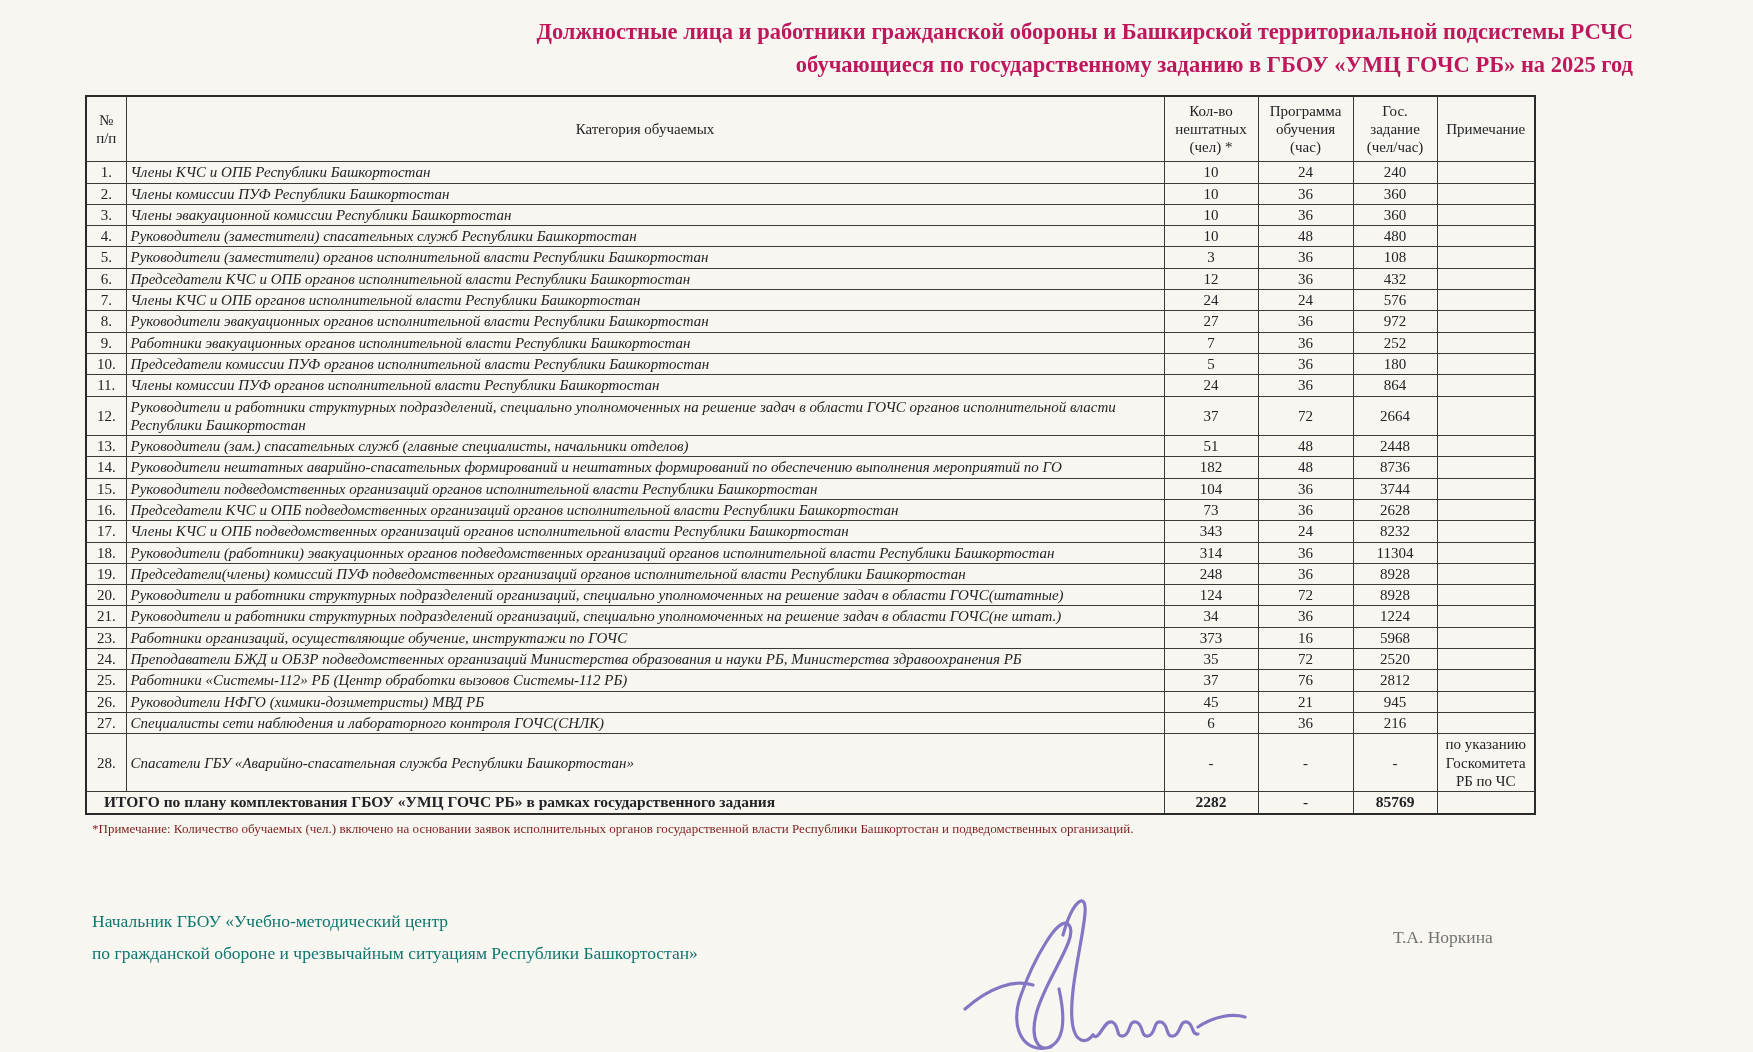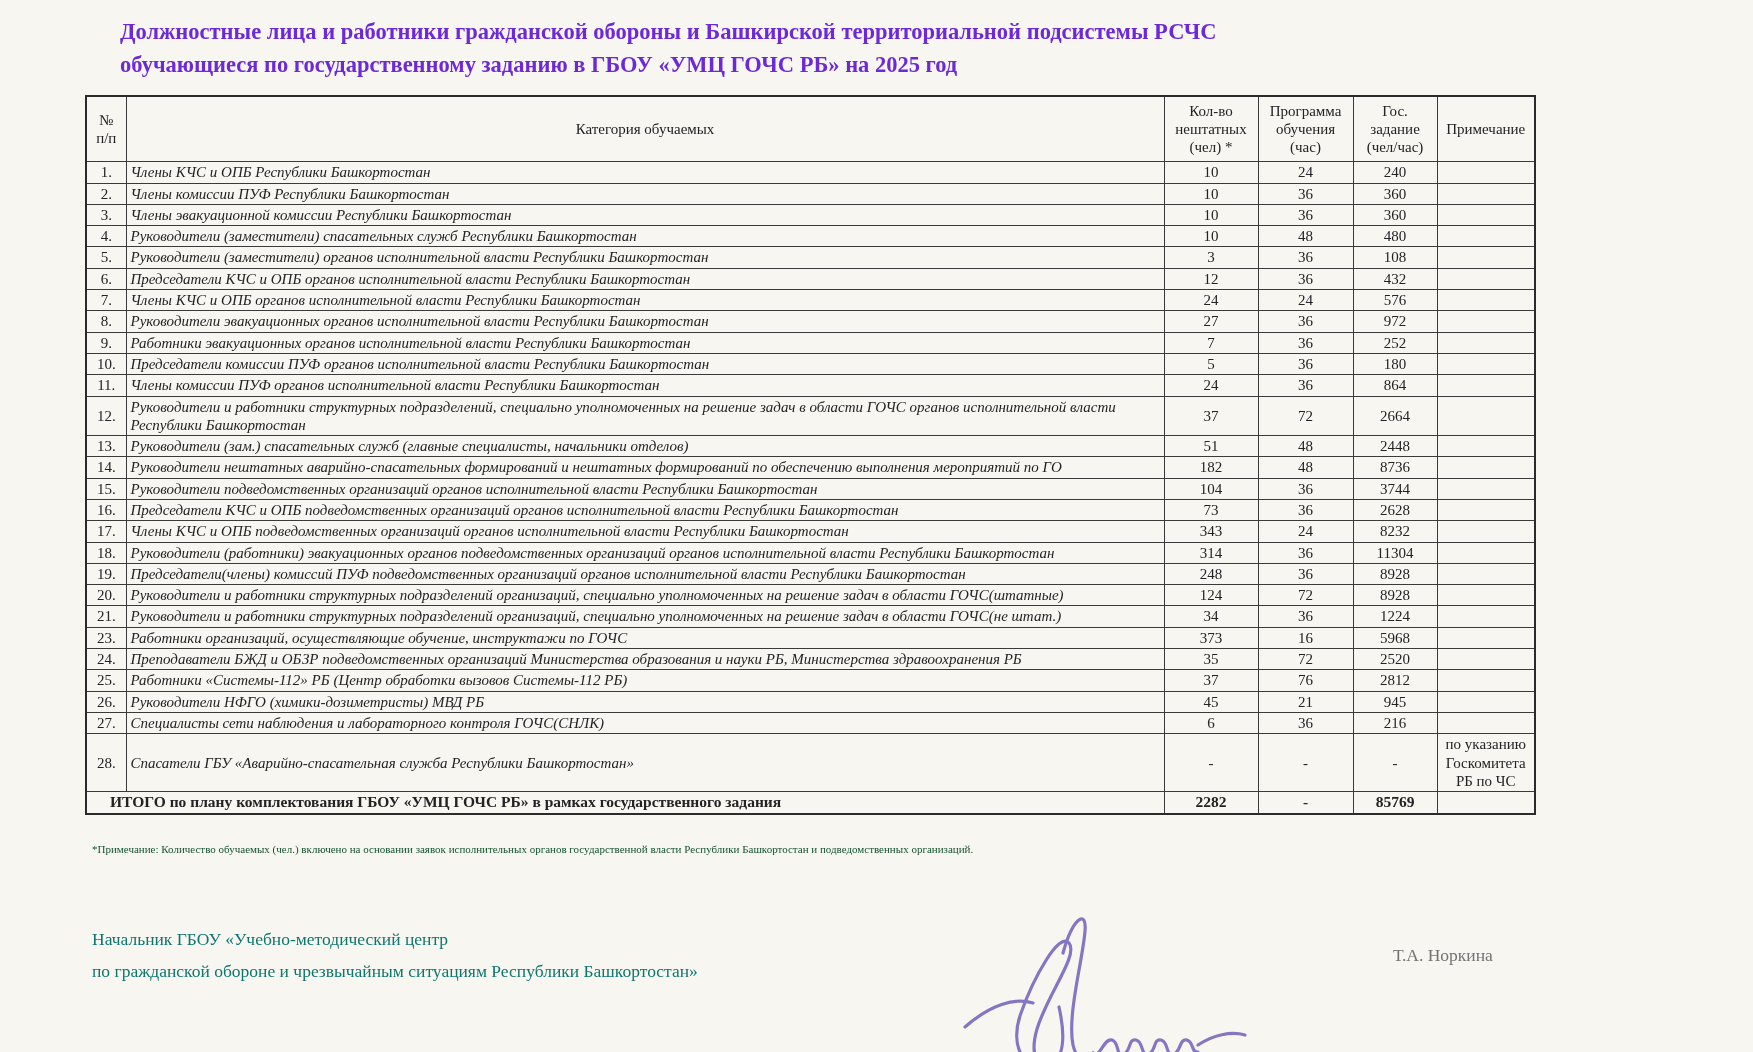--- a/index.html
+++ b/index.html
@@ -5,26 +5,26 @@
   html,body{margin:0;padding:0;}
   body{
     width:1753px;min-height:1052px;
     background:#f7f6f1;
     font-family:"Liberation Serif", serif;
     color:#1c1c1e;
     position:relative;
     overflow:hidden;
   }
   .page-title{
-    text-align:left;
+    text-align:right;
     font-weight:bold;
     font-size:22.5px;
     line-height:1.45;
     margin:16px 120px 14px 120px;
-    color:#6d28d9;
+    color:#be185d;
   }
   table.main{
     border-collapse:collapse;
     table-layout:fixed;
     margin-left:85px;
     width:1449px;
     border:2px solid #2b2b2b;
   }
   table.main th, table.main td{
     border:1px solid #3a3a3a;
@@ -56,26 +56,26 @@
     line-height:1.15;
     white-space:pre-line;
     color:#2c2c30;
   }
   tr.total-row td{
     font-weight:bold;
     font-size:15.5px;
   }
   tr.total-row td.t-label{
     text-align:left;
-    padding-left:23px;
+    padding-left:17px;
   }
   .footnote{
-    margin:28px 0 0 92px;
-    font-size:11px;
-    color:#14532d;
+    margin:6px 0 0 92px;
+    font-size:13px;
+    color:#7f1d1d;
     width:1400px;
   }
   .sig-block{
     position:relative;
     height:230px;
     margin-top:46px;
   }
   .sig-left{
     position:absolute;
     left:92px; top:22px;

